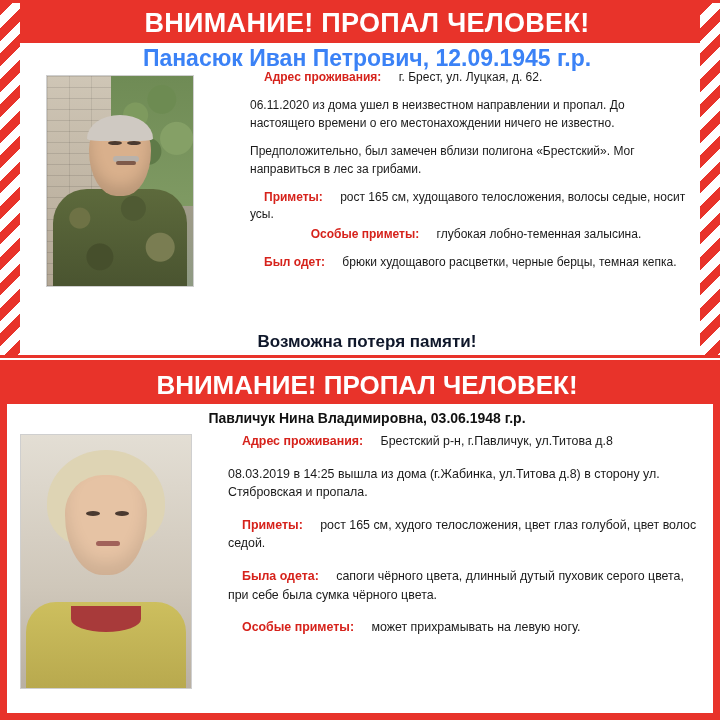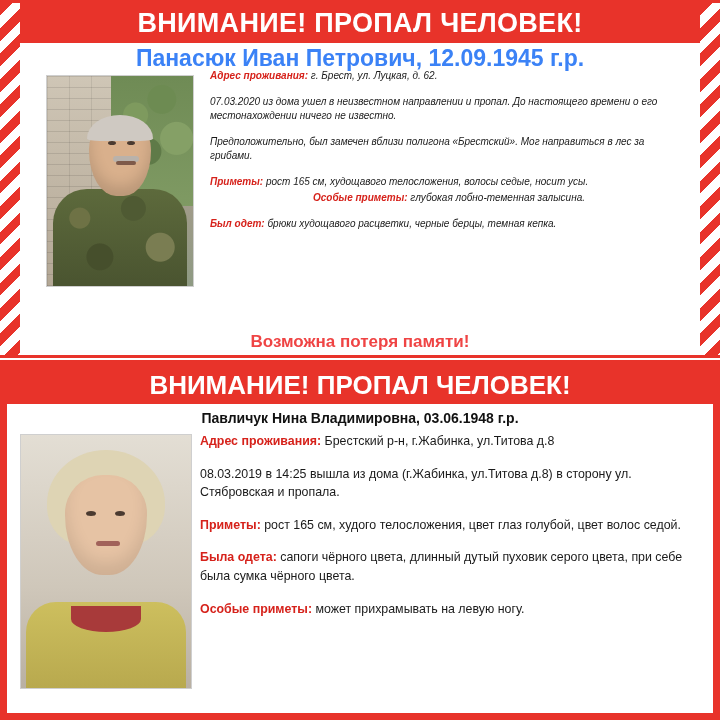--- a/index.html
+++ b/index.html
@@ -1,15 +1,15 @@
 <!DOCTYPE html>
 <html><head>
 <meta charset="utf-8">
 <style>
-  * { box-sizing: border-box; }
+  * { box-sizing: border-box; padding-left: 14px; }
   html, body {
     margin: 0; padding: 0;
     width: 720px; height: 720px;
     background: #ffffff;
     font-family: "Liberation Sans", sans-serif;
   }
   .page {
     width: 720px; height: 720px;
     position: relative;
     overflow: hidden;
@@ -131,34 +131,33 @@
       radial-gradient(circle at 20% 30%, #6e7245 0 10px, rgba(0,0,0,0) 11px),
       radial-gradient(circle at 60% 20%, #4f5a33 0 12px, rgba(0,0,0,0) 13px),
       radial-gradient(circle at 80% 60%, #7a7d52 0 14px, rgba(0,0,0,0) 15px),
       radial-gradient(circle at 35% 70%, #464f2c 0 13px, rgba(0,0,0,0) 14px),
       linear-gradient(180deg,#5d6a3c,#4a5430);
     border-radius: 34px 34px 0 0;
   }
 
   .p1-text {
     position: absolute;
-    left: 210px; right: 32px; top: 66px;
-    font-size: 10px;
+    left: 222px; right: 32px; top: 66px;
+    font-size: 12px;
     color: #1a1a1a;
     line-height: 1.45;
-    font-style: italic;
   }
   .p1-text p { margin: 0 0 11px 0; }
   .lbl-red { color: #d6221b; font-weight: bold; }
   .p1-footer {
     position: absolute;
     left: 20px; right: 20px; bottom: 0;
     height: 26px;
     display: flex; align-items: center; justify-content: center;
-    color: #ef4444;
+    color: #0f172a;
     font-size: 17px;
     font-weight: bold;
   }
 
   
   .poster2 {
     position: absolute;
     left: 0; top: 360px;
     width: 720px; height: 360px;
     background: #ffffff;
@@ -267,21 +266,21 @@
       <div class="ph1-eye-l"></div>
       <div class="ph1-eye-r"></div>
       <div class="ph1-mous"></div>
       <div class="ph1-mouth"></div>
     </div>
 
     <div class="p1-text">
       <p>
         <span class="lbl-red">Адрес проживания:</span><span> г. Брест, ул. Луцкая, д. 62.</span>
       </p>
-      <p>07.03.2020 из дома ушел в неизвестном направлении и пропал. До настоящего времени о его местонахождении ничего не известно.</p>
+      <p>06.11.2020 из дома ушел в неизвестном направлении и пропал. До настоящего времени о его местонахождении ничего не известно.</p>
       <p>Предположительно, был замечен вблизи полигона «Брестский». Мог направиться в лес за грибами.</p>
       <p>
         <span class="lbl-red">Приметы:</span><span> рост 165 см, худощавого телосложения, волосы седые, носит усы.</span>
       </p>
       <p style="margin-top:-9px;text-align:center;">
         <span class="lbl-red">Особые приметы:</span><span> глубокая лобно-теменная залысина.</span>
       </p>
       <p>
         <span class="lbl-red">Был одет:</span><span> брюки худощавого расцветки, черные берцы, темная кепка.</span>
       </p>
@@ -302,21 +301,21 @@
       <div class="ph2-collar"></div>
       <div class="ph2-hair"></div>
       <div class="ph2-face"></div>
       <div class="ph2-eye-l"></div>
       <div class="ph2-eye-r"></div>
       <div class="ph2-mouth"></div>
     </div>
 
     <div class="p2-text">
       <p>
-        <span class="lbl-red">Адрес проживания:</span><span> Брестский р-н, г.Жабинка, ул.Титова д.8</span>
+        <span class="lbl-red">Адрес проживания:</span><span> Брестский р-н, г.Павличук, ул.Титова д.8</span>
       </p>
       <p>08.03.2019 в 14:25 вышла из дома (г.Жабинка, ул.Титова д.8) в сторону ул. Стябровская и пропала.</p>
       <p>
         <span class="lbl-red">Приметы:</span><span> рост 165 см, худого телосложения, цвет глаз голубой, цвет волос седой.</span>
       </p>
       <p>
         <span class="lbl-red">Была одета:</span><span> сапоги чёрного цвета, длинный дутый пуховик серого цвета, при себе была сумка чёрного цвета.</span>
       </p>
       <p>
         <span class="lbl-red">Особые приметы:</span><span> может прихрамывать на левую ногу.</span>

